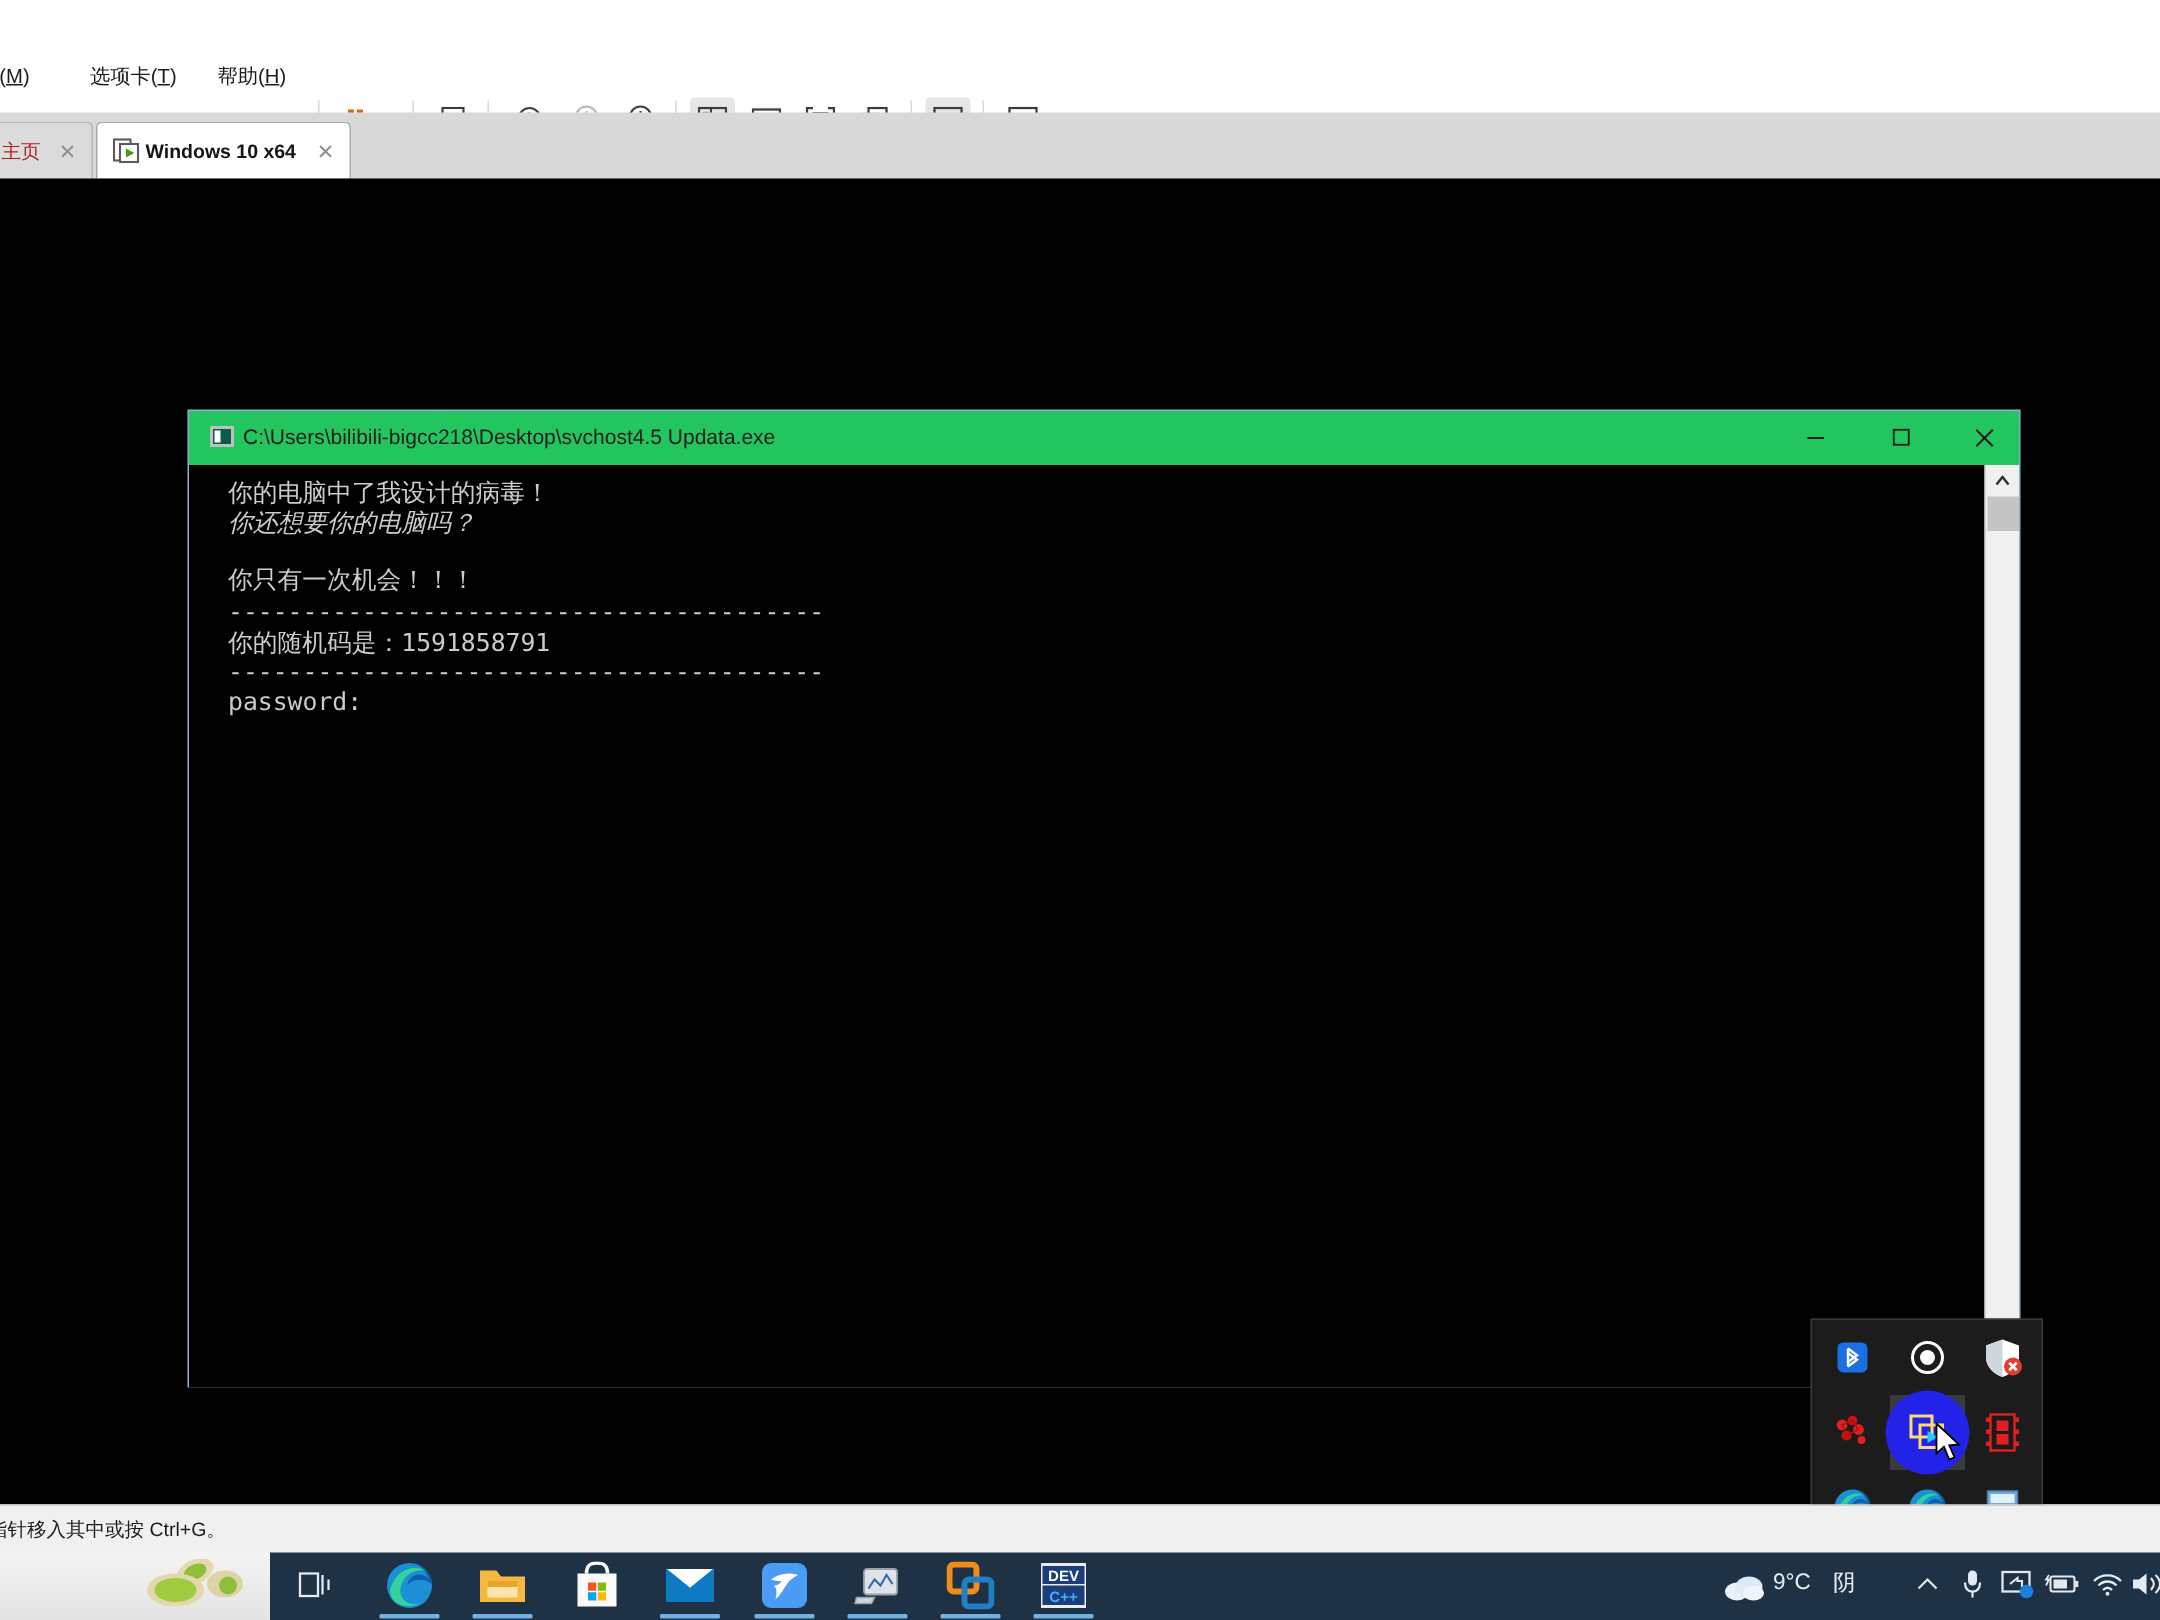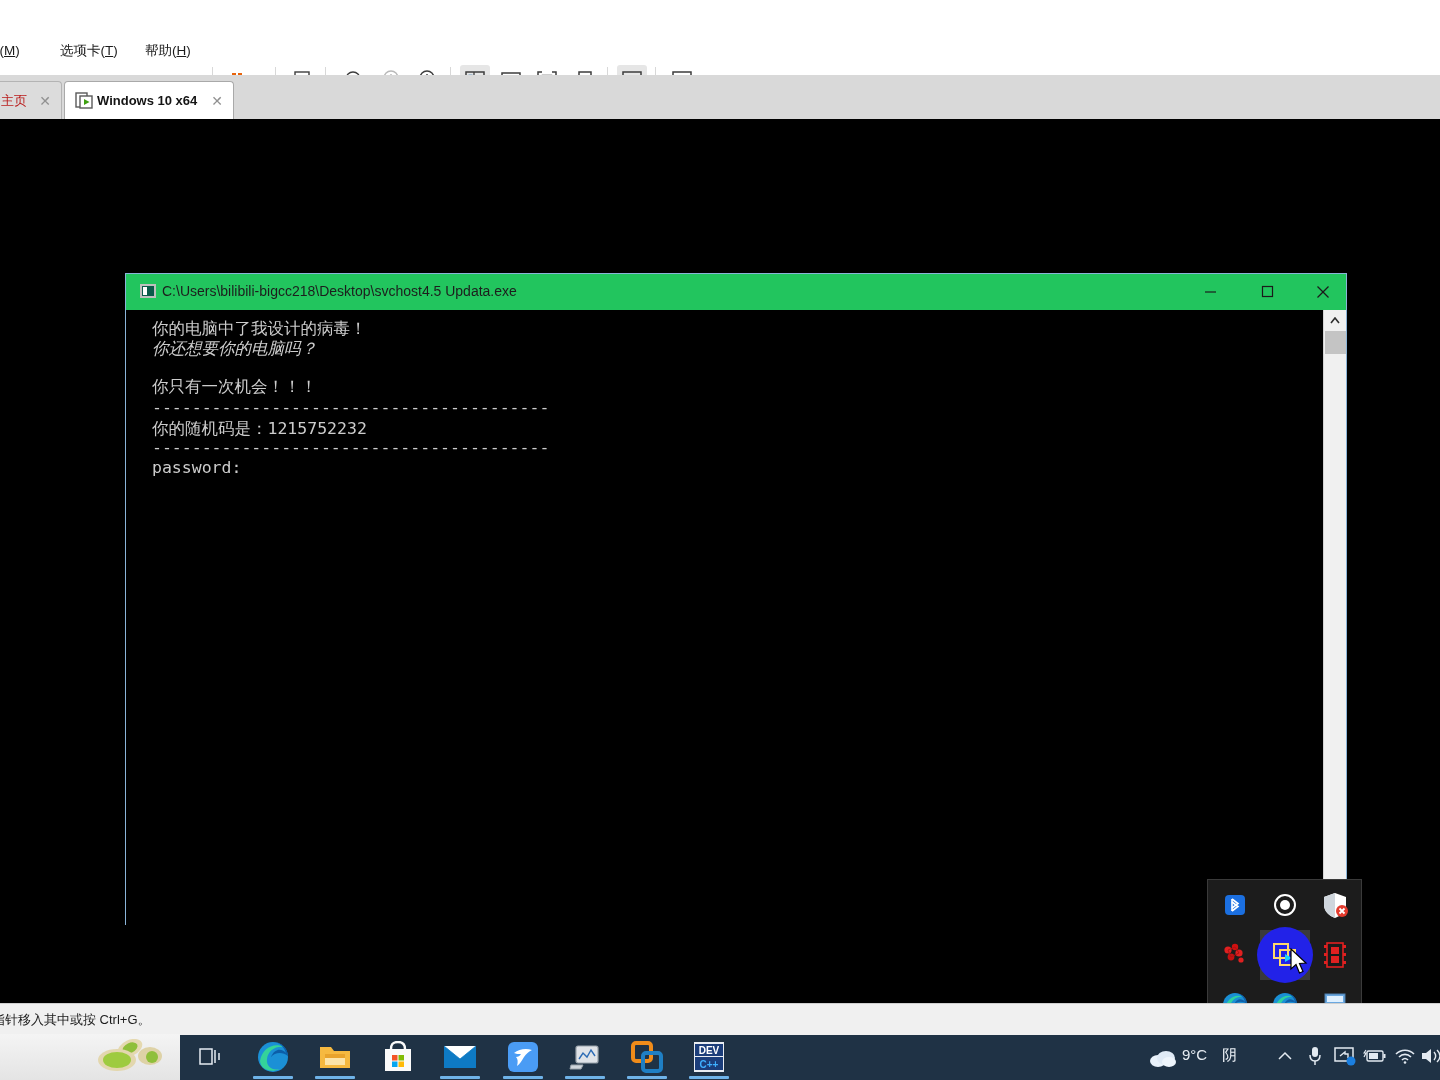--- a/index.html
+++ b/index.html
@@ -345,21 +345,21 @@
             <line x1="12.5" y1="1.5" x2="1.5" y2="12.5" stroke="#1b1b1b" stroke-width="1.3"></line>
           </svg>
         </span>
       </div>
 
       <div class="con-body">
         <div class="con-line l0">你的电脑中了我设计的病毒！</div>
         <div class="con-line l1">你还想要你的电脑吗？</div>
         <div class="con-line l3">你只有一次机会！！！</div>
         <div class="con-line l4">----------------------------------------</div>
-        <div class="con-line l5">你的随机码是：1215752232</div>
+        <div class="con-line l5">你的随机码是：1591858791</div>
         <div class="con-line l6">----------------------------------------</div>
         <div class="con-line l7">password:</div>
       </div>
 
       <div class="vscroll">
         <span class="up">
           <svg width="10" height="7" viewBox="0 0 10 7">
               <path d="M1 6 L5 1 L9 6" fill="none" stroke="#2e2e2e" stroke-width="1.6"></path>
             </svg>
         </span>

